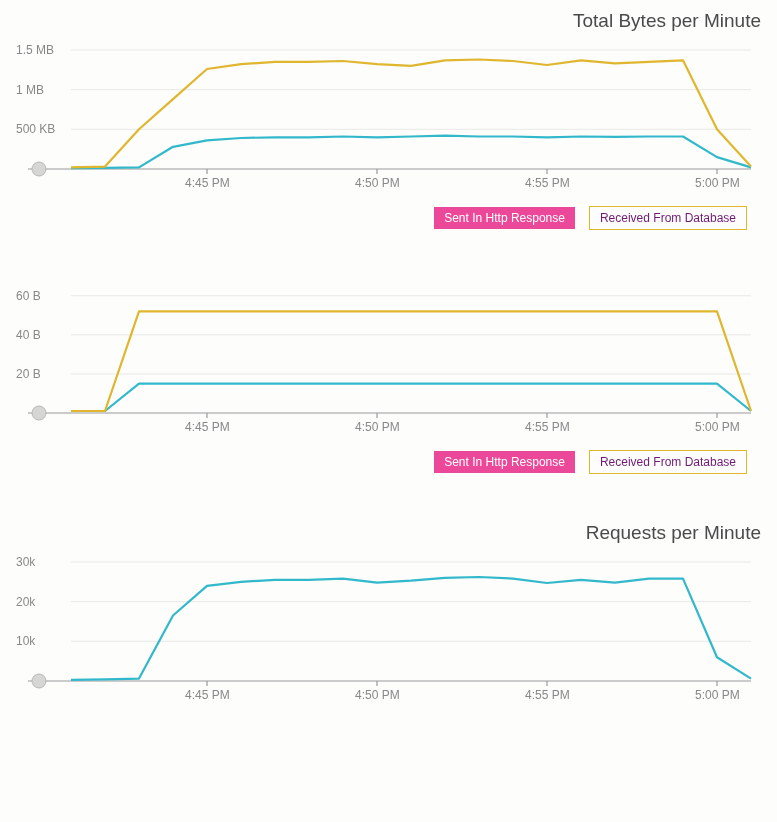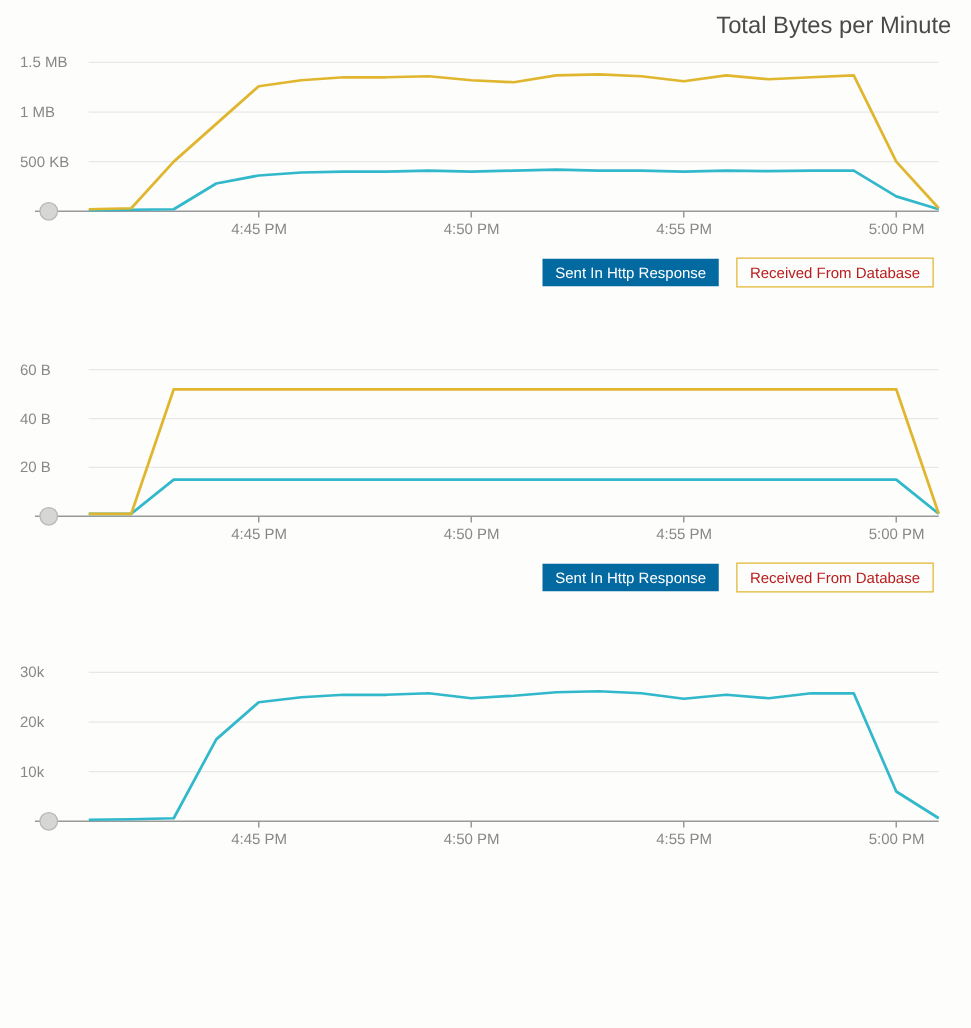--- a/index.html
+++ b/index.html
@@ -2,22 +2,22 @@
 <html><head>
   <meta charset="utf-8">
   <style>
     * { box-sizing: border-box; margin: 0; padding: 0; }
     body { font-family: "Segoe UI", Arial, sans-serif; background: #fdfdfc; padding: 10px 16px; width: 777px; }
     .chart-block { margin-bottom: 48px; text-align: right; }
     .chart-title { font-size: 19px; font-weight: 400; color: #4a4a4a; margin-bottom: 2px; }
     .plot-svg { display: block; }
     .legend-row { margin-top: 12px; }
     .legend-pill { display: inline-block; font-size: 12px; padding: 4px 10px 4px 10px; margin-right: 14px; color: #333; border-radius: 0; }
-    .legend-pill.cyan { background: #0369a1; color: #fff; }
-    .legend-pill.gold-outline { background: #fdfdfc; border: 1px solid #e0b62f; color: #b91c1c; }
+    .legend-pill.cyan { background: #ec4899; color: #fff; }
+    .legend-pill.gold-outline { background: #fdfdfc; border: 1px solid #e0b62f; color: #701a75; }
     .legend-pill.cyan-solid { background: #32b8cb; color: #fff; }
     .tick-label { font-size: 12px; fill: #888; font-family: "Segoe UI", Arial, sans-serif; }
     .grid-line { stroke: #e8e8e6; stroke-width: 1; }
     .axis-line { stroke: #999; stroke-width: 1.2; }
     .series-line { fill: none; stroke-width: 2.2; stroke-linejoin: round; }
     .series-cyan { stroke: #32b8cb; }
     .series-gold { stroke: #e0b62f; }
     .knob { fill: #d6d6d4; stroke: #b8b8b6; stroke-width: 1; }
   </style>
 </head>
@@ -65,20 +65,21 @@
         <line x1="531" x2="531" y1="135" y2="140" class="axis-line"></line>
         <text x="509" y="153" class="tick-label">4:55 PM</text>
         <line x1="701" x2="701" y1="135" y2="140" class="axis-line"></line>
         <text x="679" y="153" class="tick-label">5:00 PM</text>
         <path d="M55.0 133.0 L89.0 133.0 L123.0 105.7 L157.0 105.7 L191.0 105.7 L225.0 105.7 L259.0 105.7 L293.0 105.7 L327.0 105.7 L361.0 105.7 L395.0 105.7 L429.0 105.7 L463.0 105.7 L497.0 105.7 L531.0 105.7 L565.0 105.7 L599.0 105.7 L633.0 105.7 L667.0 105.7 L701.0 105.7 L735.0 133.0 " class="series-line series-cyan"></path>
         <path d="M55.0 133.0 L89.0 133.0 L123.0 33.4 L157.0 33.4 L191.0 33.4 L225.0 33.4 L259.0 33.4 L293.0 33.4 L327.0 33.4 L361.0 33.4 L395.0 33.4 L429.0 33.4 L463.0 33.4 L497.0 33.4 L531.0 33.4 L565.0 33.4 L599.0 33.4 L633.0 33.4 L667.0 33.4 L701.0 33.4 L735.0 133.0 " class="series-line series-gold"></path>
       </svg>
       <div class="legend-row"><span class="legend-pill cyan">Sent In Http Response</span><span class="legend-pill gold-outline">Received From Database</span></div>
     </div>
     <div class="chart-block">
+      <div class="chart-title">Requests per Minute</div>
       <svg class="plot-svg" width="740" height="160">
         <line x1="55" x2="735" y1="95.3125" y2="95.3125" class="grid-line"></line>
         <text x="0" y="99.3125" class="tick-label">10k</text>
         <line x1="55" x2="735" y1="55.625" y2="55.625" class="grid-line"></line>
         <text x="0" y="59.625" class="tick-label">20k</text>
         <line x1="55" x2="735" y1="15.9375" y2="15.9375" class="grid-line"></line>
         <text x="0" y="19.9375" class="tick-label">30k</text>
         <line x1="12" x2="735" y1="135" y2="135" class="axis-line"></line>
         <circle cx="23" cy="135" r="7" class="knob"></circle>
         <line x1="191" x2="191" y1="135" y2="140" class="axis-line"></line>

